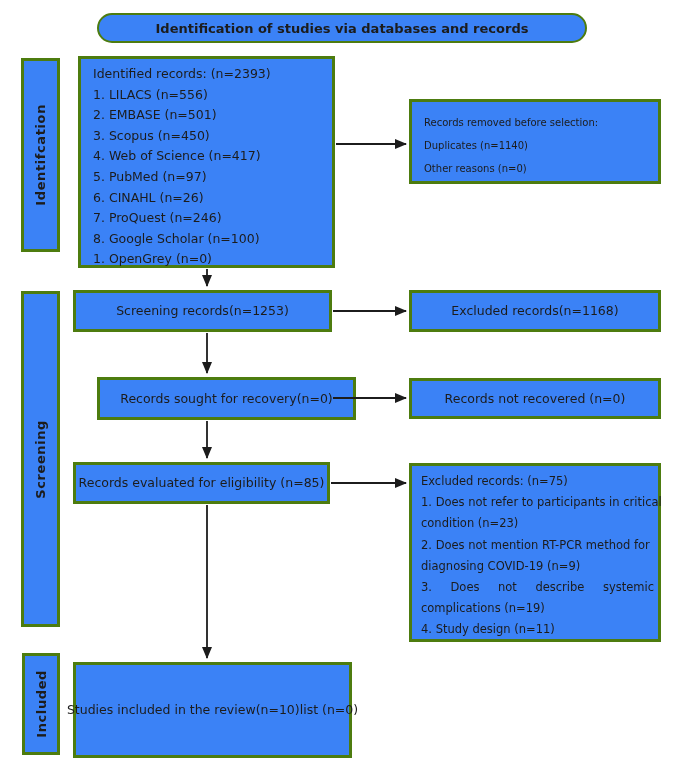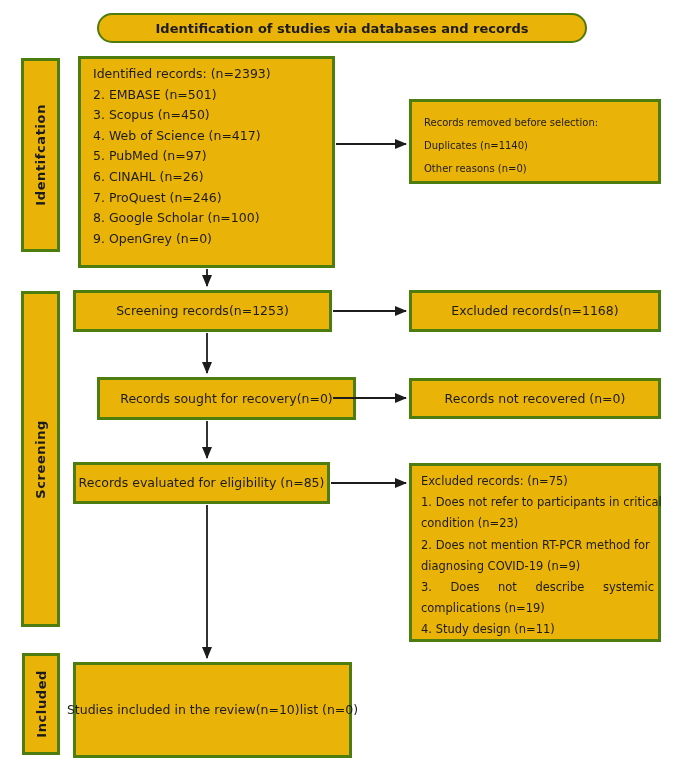--- a/index.html
+++ b/index.html
@@ -2,21 +2,21 @@
 <html><head>
 <meta charset="utf-8">
 <style>
   html,body { margin:0; padding:0; background:#ffffff; }
   .canvas {
     position:relative; width:677px; height:768px; background:#ffffff;
     font-family:"DejaVu Sans","Liberation Sans",sans-serif; color:#1c1c1c;
     overflow:hidden;
   }
   .box {
-    position:absolute; border:3px solid #4d7c0f; background:#eab308;
+    position:absolute; border:3px solid #4d7c0f; background:#3b82f6;
     box-sizing:border-box;
   }
   .title-box {
     left:97px; top:13px; width:490px; height:30px;
     border-width:2px; border-radius:15px;
     display:flex; align-items:center; justify-content:center;
     font-weight:bold; font-size:13px;
   }
   
   .vbox { display:flex; align-items:center; justify-content:center; }
@@ -66,28 +66,29 @@
   </div>
   <div class="box vbox stage-screening">
     <span class="vlabel">Screening</span>
   </div>
   <div class="box vbox stage-included">
     <span class="vlabel">Included</span>
   </div>
 
   <div class="box box1">
       <div class="line">Identified records: (n=2393)</div>
+      <div class="line">1. LILACS (n=556)</div>
       <div class="line">2. EMBASE (n=501)</div>
       <div class="line">3. Scopus (n=450)</div>
       <div class="line">4. Web of Science (n=417)</div>
       <div class="line">5. PubMed (n=97)</div>
       <div class="line">6. CINAHL (n=26)</div>
       <div class="line">7. ProQuest (n=246)</div>
       <div class="line">8. Google Scholar (n=100)</div>
-      <div class="line">9. OpenGrey (n=0)</div>
+      <div class="line">1. OpenGrey (n=0)</div>
     </div>
 
   <div class="box rbox1">
       <div class="line">Records removed before selection:</div>
       <div class="line">Duplicates (n=1140)</div>
       <div class="line">Other reasons (n=0)</div>
     </div>
 
   <div class="box box2 center">
       <div class="line">Screening records</div>

